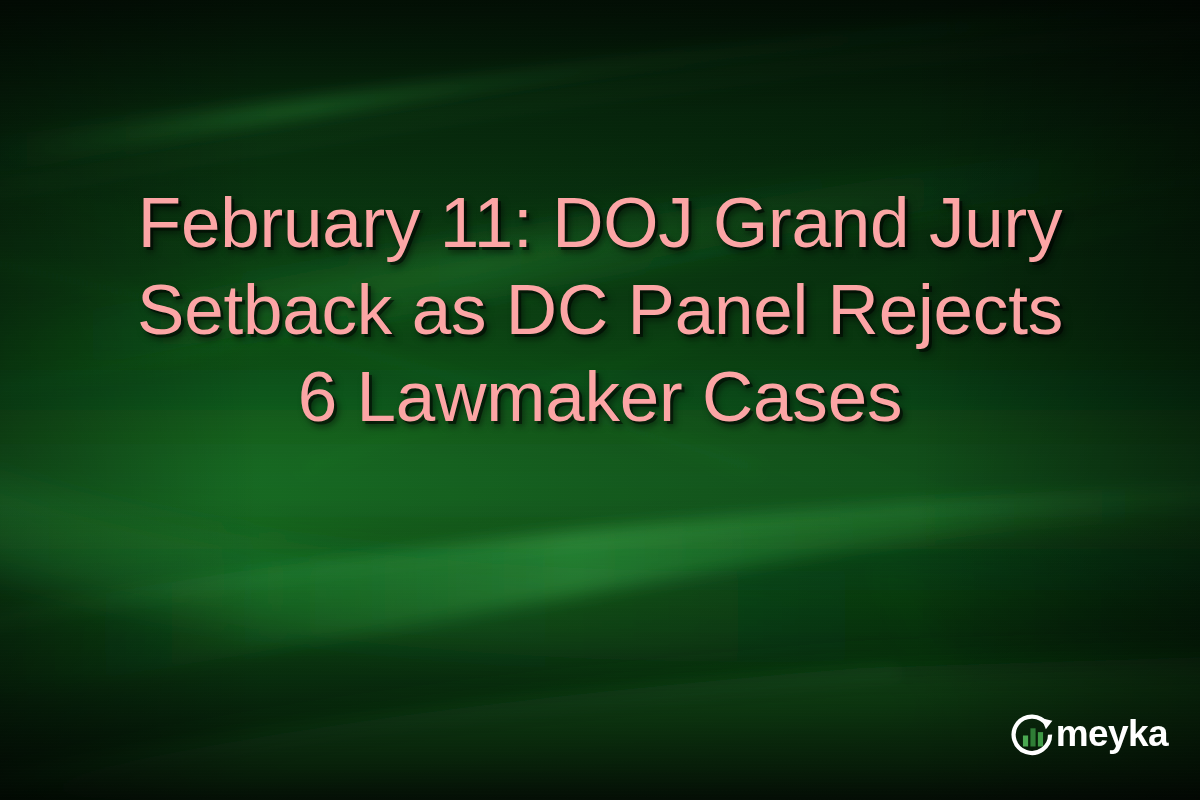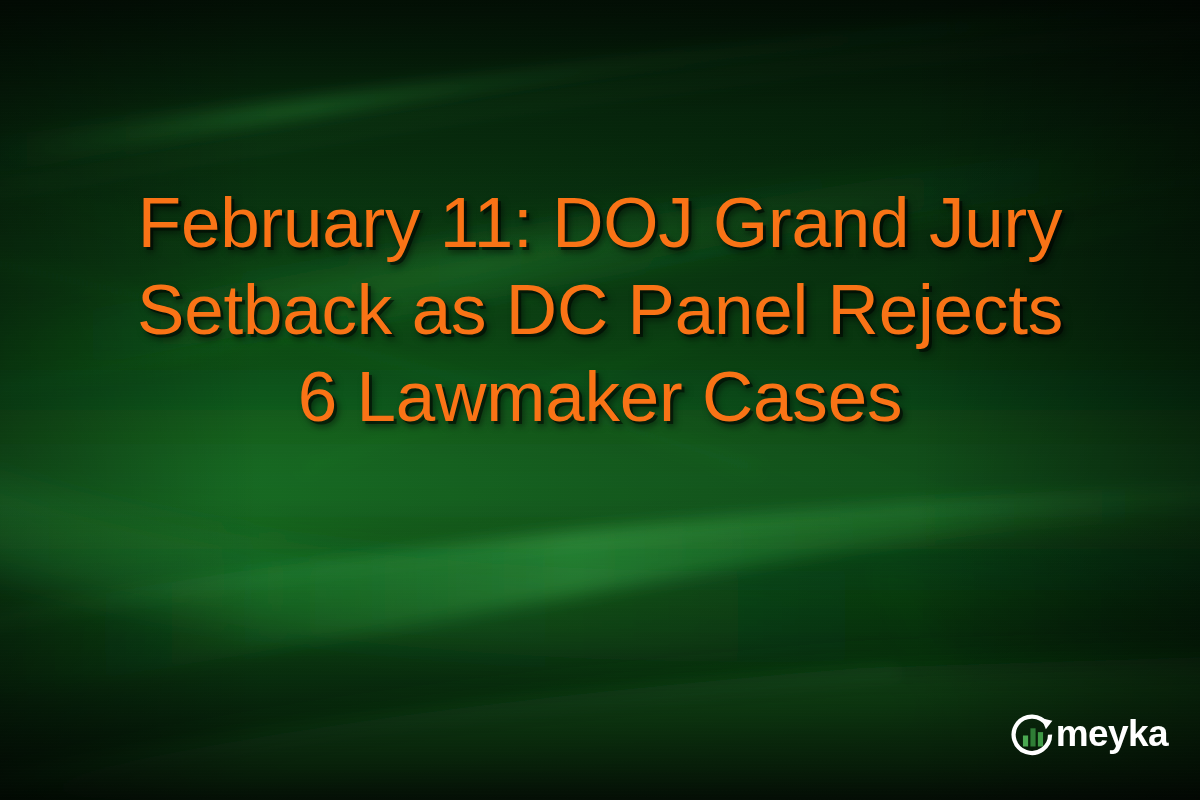--- a/index.html
+++ b/index.html
@@ -54,21 +54,21 @@
     right: 0;
     top: 0;
     height: 640px;
     display: flex;
     align-items: center;
     justify-content: center;
   }
   .title {
     width: 1090px;
     text-align: center;
-    color: #f97316;
+    color: #fca5a5;
     font-size: 71px;
     line-height: 1.22;
     font-weight: 400;
     letter-spacing: -0.2px;
     text-shadow:
       3px 3px 0px rgba(0,0,0,0.50),
       4px 5px 7px rgba(0,0,0,0.55);
     white-space: pre-line;
     margin-top: 28px;
   }

